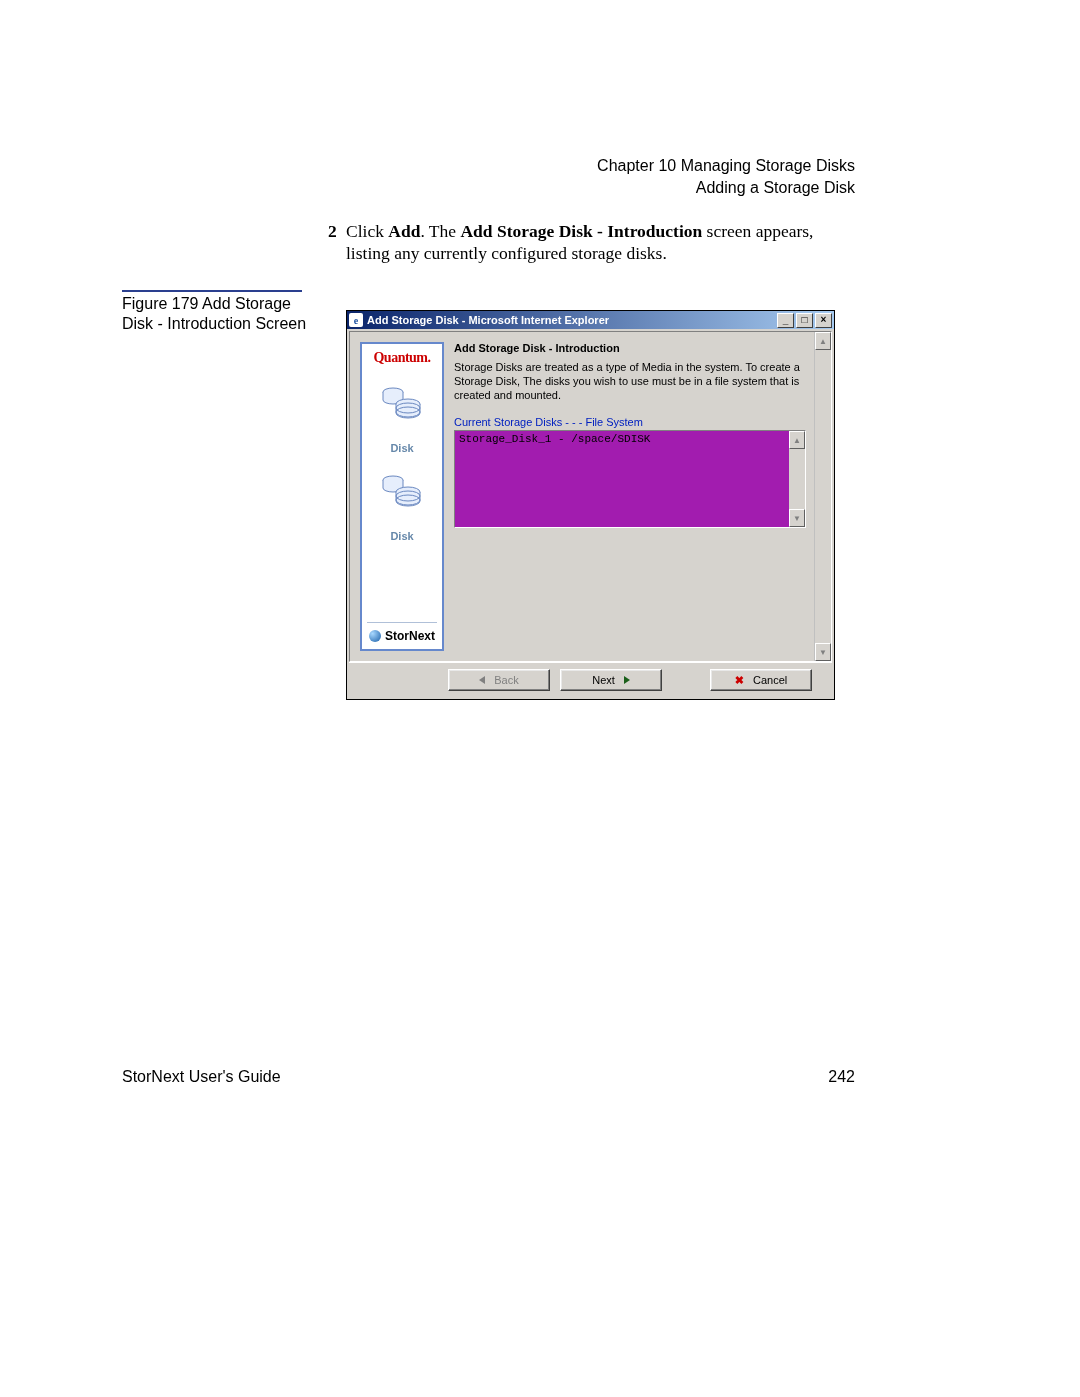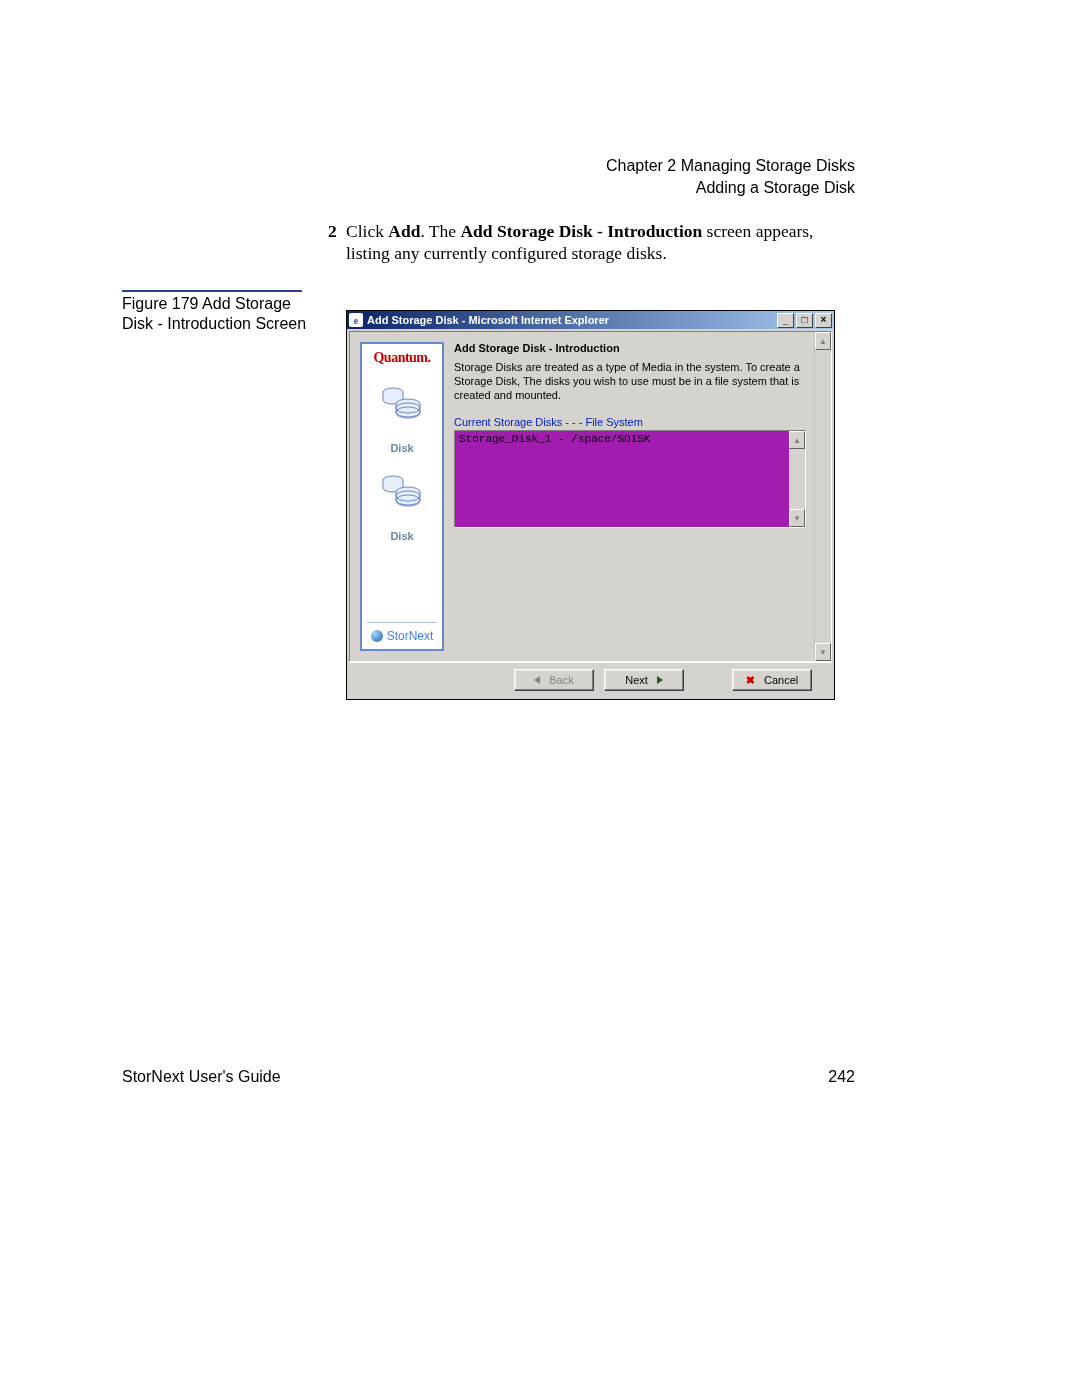--- a/index.html
+++ b/index.html
@@ -193,22 +193,22 @@
   }
   .side-spacer { flex: 1; }
   .side-divider {
     width: 70px;
     height: 1px;
     background: #b0c0d8;
     margin: 6px 0;
   }
   .stornext {
     font-size: 12px;
-    font-weight: normal;
-    color: #3b82f6;
+    font-weight: bold;
+    color: #000000;
     display: flex;
     align-items: center;
     gap: 4px;
     text-align: right;
   }
   .stornext .globe {
     width: 12px; height: 12px;
     border-radius: 50%;
     background: radial-gradient(circle at 30% 30%, #a8d8ff, #1a5fa8);
   }
@@ -263,21 +263,21 @@
     justify-content: flex-end;
     gap: 10px;
     padding: 0 20px 0 0;
     background: #d6d3ce;
     border-top: 1px solid #fff;
     margin: 0 2px 2px 2px;
   }
   .wbtn {
     min-width: 62px;
     height: 20px;
-    padding: 0 8px;
+    padding: 0 19px;
     background: #d6d3ce;
     border-top: 1px solid #fff;
     border-left: 1px solid #fff;
     border-right: 1px solid #404040;
     border-bottom: 1px solid #404040;
     display: flex;
     align-items: center;
     justify-content: center;
     gap: 9px;
     font-size: 11px;
@@ -299,21 +299,21 @@
     border-left: 6px solid #1a5f1a;
   }
   .x-red { color: #c00; font-weight: bold; }
 </style>
 </head>
 <body>
 
 <div class="page">
 
   <div class="header">
-    <div>Chapter 2  Managing Storage Disks</div>
+    <div>Chapter 10  Managing Storage Disks</div>
     <div>Adding a Storage Disk</div>
   </div>
 
   <div class="step">
     <span class="step-num">2</span>
     <span>
       <span>Click </span><b>Add</b><span>. The </span><b>Add Storage Disk - Introduction</b><span> screen appears, listing any currently configured storage disks.</span>
     </span>
   </div>
 

